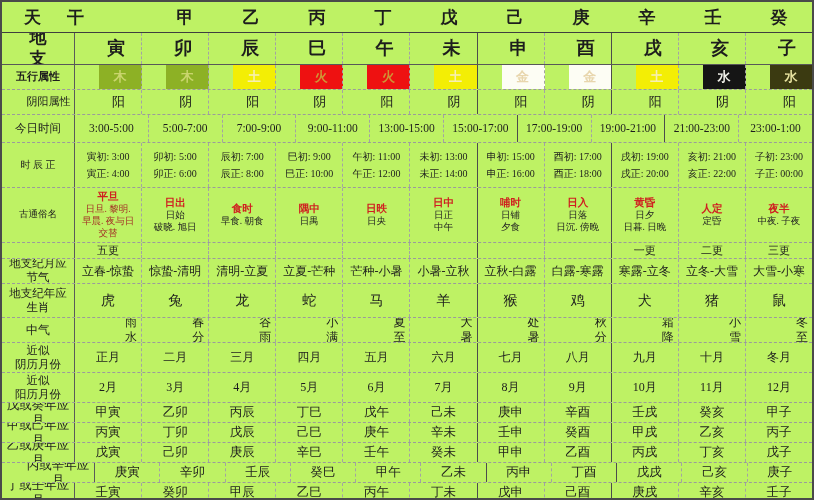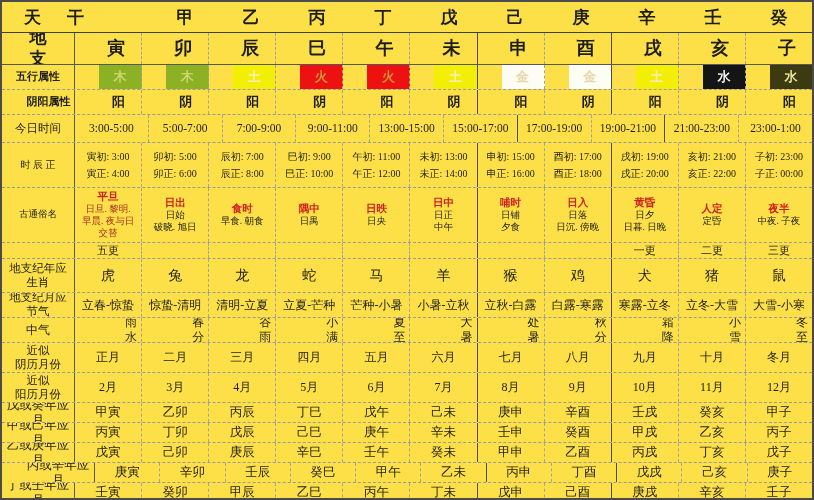--- a/index.html
+++ b/index.html
@@ -1,20 +1,20 @@
 <!DOCTYPE html>
 <html><head>
 <meta charset="utf-8">
 <style>
   html,body{margin:0;padding:0;background:#dedede;}
   .sheet{
     position:relative;
     width:814px;height:500px;
     margin:0 auto;
-    background:#fde047;
+    background:#bef264;
     box-sizing:border-box;
     border:2px solid #4a4a4a;
     font-family:"Liberation Serif","DejaVu Serif",serif;
     color:#1d1d1d;
     overflow:hidden;
   }
   
   .stems-row{display:flex;height:30px;border-bottom:1px solid #3f3f3f;}
   .stems-label{
     width:150px;box-sizing:border-box;display:flex;align-items:center;
@@ -36,21 +36,21 @@
     flex:0 0 73px;font-weight:normal;font-size:12px;
     border-right:1px solid #5a5a5a;line-height:1.2;
   }
   .row .cell:nth-child(7),.row .cell:nth-child(9){border-right:1px solid #4c4c4c;}
   
   .row.branches{border-bottom:1px solid #585858;}
   .row.branches .cell{font-size:18px;font-weight:bold;}
   .row.branches .cell.label{font-size:17px;letter-spacing:22px;padding-left:22px;align-items:flex-start;}
   .row.wuxing .cell{font-size:13px;font-weight:bold;}
   .row.wuxing .cell.label,.row.yinyang .cell.label{font-size:11px;}
-  .row.yinyang .cell{font-size:13px;font-weight:bold;padding-left:21px;}
+  .row.yinyang .cell{font-size:13px;font-weight:normal;padding-left:21px;}
   .row.times .cell{font-size:11.5px;}
   .row.shichen .cell{font-size:10px;}
   .row.shichen .ln{line-height:1.7;}
   .row.names .cell{font-size:9.5px;}
   .row.names .head{font-size:10.5px;font-weight:bold;color:#cf2020;line-height:1.3;}
   .row.names .bd{color:#222;}
   .row.names .bd.rd{color:#a33026;}
   .row.geng .cell{font-size:11px;}
   .row.zodiac .cell{font-size:14px;}
   .row.jieqi .cell,.row.zhongqi .cell{font-size:12px;}
@@ -263,54 +263,54 @@
         <div class="cell"></div>
         <div class="cell"></div>
         <div class="cell"></div>
         <div class="cell"></div>
         <div class="cell"></div>
         <div class="cell"></div>
         <div class="cell">一更</div>
         <div class="cell">二更</div>
         <div class="cell">三更</div>
       </div>
+      <div class="row jieqi" style="height: 25px;">
+        <div class="cell label">
+          <div>地支纪月应</div>
+          <div>节气</div>
+        </div>
+        <div class="cell">立春-惊蛰</div>
+        <div class="cell">惊蛰-清明</div>
+        <div class="cell">清明-立夏</div>
+        <div class="cell">立夏-芒种</div>
+        <div class="cell">芒种-小暑</div>
+        <div class="cell">小暑-立秋</div>
+        <div class="cell">立秋-白露</div>
+        <div class="cell">白露-寒露</div>
+        <div class="cell">寒露-立冬</div>
+        <div class="cell">立冬-大雪</div>
+        <div class="cell">大雪-小寒</div>
+      </div>
       <div class="row zodiac" style="height: 34px;">
         <div class="cell label">
           <div>地支纪年应</div>
           <div>生肖</div>
         </div>
         <div class="cell">虎</div>
         <div class="cell">兔</div>
         <div class="cell">龙</div>
         <div class="cell">蛇</div>
         <div class="cell">马</div>
         <div class="cell">羊</div>
         <div class="cell">猴</div>
         <div class="cell">鸡</div>
         <div class="cell">犬</div>
         <div class="cell">猪</div>
         <div class="cell">鼠</div>
       </div>
-      <div class="row jieqi" style="height: 25px;">
-        <div class="cell label">
-          <div>地支纪月应</div>
-          <div>节气</div>
-        </div>
-        <div class="cell">立春-惊蛰</div>
-        <div class="cell">惊蛰-清明</div>
-        <div class="cell">清明-立夏</div>
-        <div class="cell">立夏-芒种</div>
-        <div class="cell">芒种-小暑</div>
-        <div class="cell">小暑-立秋</div>
-        <div class="cell">立秋-白露</div>
-        <div class="cell">白露-寒露</div>
-        <div class="cell">寒露-立冬</div>
-        <div class="cell">立冬-大雪</div>
-        <div class="cell">大雪-小寒</div>
-      </div>
       <div class="row zhongqi" style="height: 25px; gap: 46px;">
         <div class="cell label">
           <div>中气</div>
         </div>
         <div class="cell">雨水</div>
         <div class="cell">春分</div>
         <div class="cell">谷雨</div>
         <div class="cell">小满</div>
         <div class="cell">夏至</div>
         <div class="cell">大暑</div>

